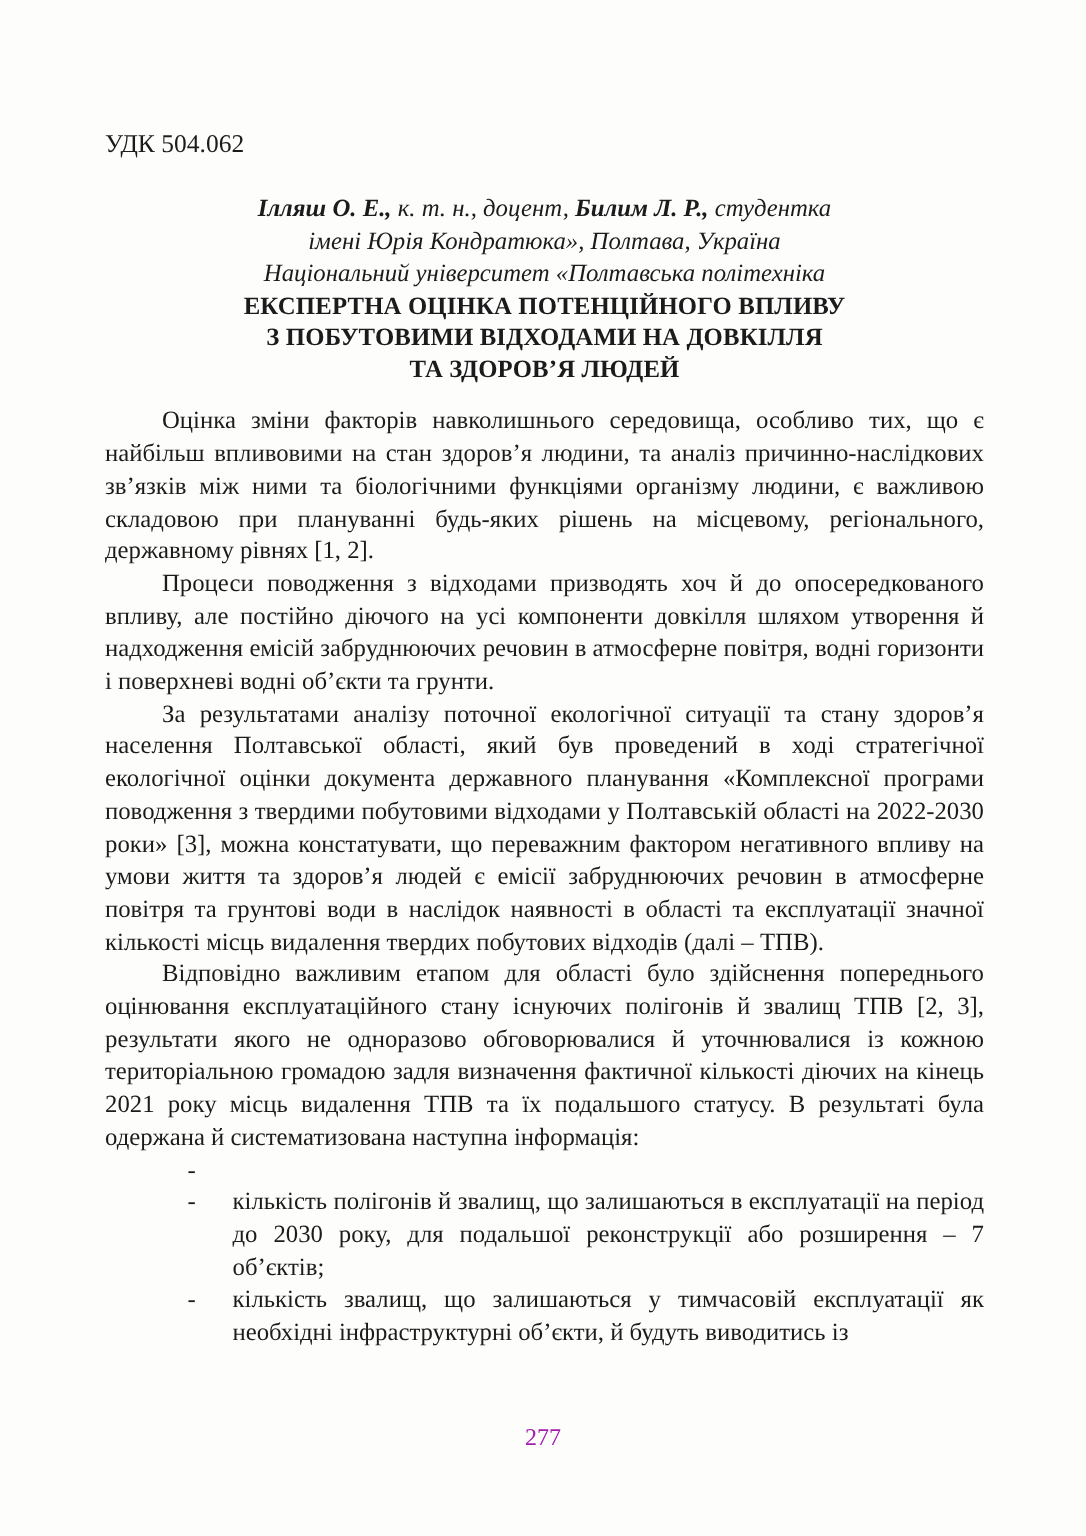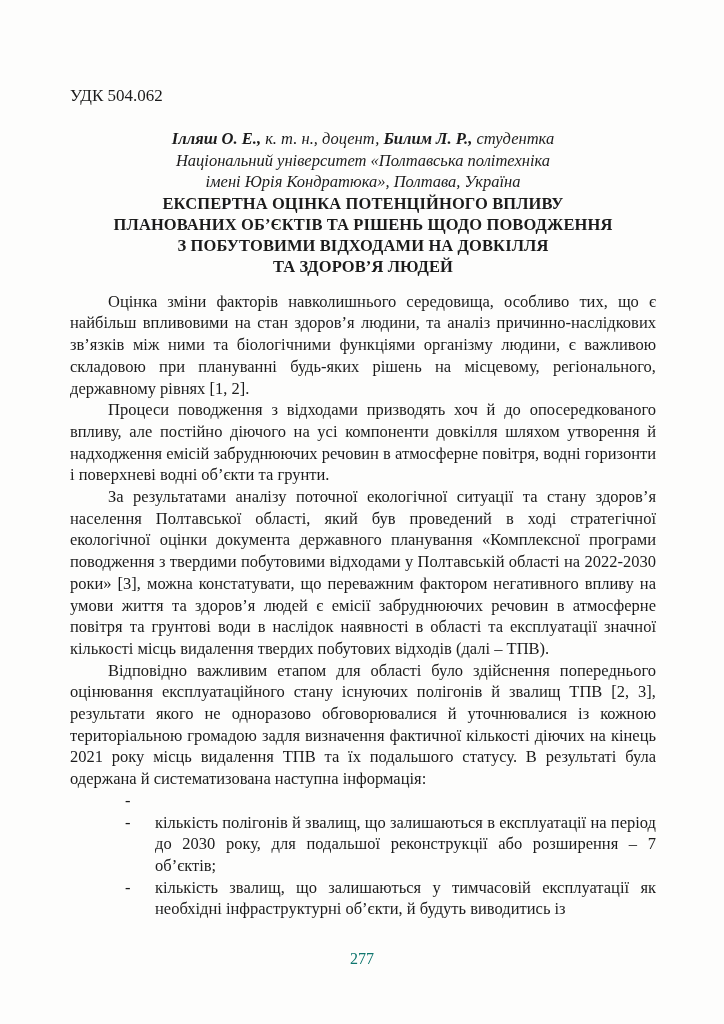--- a/index.html
+++ b/index.html
@@ -63,40 +63,39 @@
     flex: 1 1 auto;
     text-align: justify;
   }
   .page-number {
     position: absolute;
     left: 0;
     right: 0;
     top: 950px;
     text-align: center;
     font-size: 16px;
-    color: #0f766e;
+    color: #a21caf;
   }
 </style>
 </head>
 <body>
 
 <div class="page">
   <div class="content">
 
     <div class="udc">УДК 504.062</div>
 
     <div class="byline">
       <div><span class="author-name">Ілляш О. Е.,</span><span> к. т. н., доцент, </span><span class="author-name">Билим Л. Р.,</span><span> студентка</span></div>
+      <div>імені Юрія Кондратюка», Полтава, Україна</div>
       <div>Національний університет «Полтавська політехніка</div>
-      <div>імені Юрія Кондратюка», Полтава, Україна</div>
     </div>
 
     <div class="title">
       <div>ЕКСПЕРТНА ОЦІНКА ПОТЕНЦІЙНОГО ВПЛИВУ</div>
-      <div>ПЛАНОВАНИХ ОБ’ЄКТІВ ТА РІШЕНЬ ЩОДО ПОВОДЖЕННЯ</div>
       <div>З ПОБУТОВИМИ ВІДХОДАМИ НА ДОВКІЛЛЯ</div>
       <div>ТА ЗДОРОВ’Я ЛЮДЕЙ</div>
     </div>
 
     <div class="body-text">
       <p>Оцінка зміни факторів навколишнього середовища, особливо тих, що є найбільш впливовими на стан здоров’я людини, та аналіз причинно-наслідкових зв’язків між ними та біологічними функціями організму людини, є важливою складовою при плануванні будь-яких рішень на місцевому, регіонального, державному рівнях [1, 2].</p>
       <p>Процеси поводження з відходами призводять хоч й до опосередкованого впливу, але постійно діючого на усі компоненти довкілля шляхом утворення й надходження емісій забруднюючих речовин в атмосферне повітря, водні горизонти і поверхневі водні об’єкти та грунти.</p>
       <p>За результатами аналізу поточної екологічної ситуації та стану здоров’я населення Полтавської області, який був проведений в ході стратегічної екологічної оцінки документа державного планування «Комплексної програми поводження з твердими побутовими відходами у Полтавській області на 2022-2030 роки» [3], можна констатувати, що переважним фактором негативного впливу на умови життя та здоров’я людей є емісії забруднюючих речовин в атмосферне повітря та грунтові води в наслідок наявності в області та експлуатації значної кількості місць видалення твердих побутових відходів (далі – ТПВ).</p>
       <p>Відповідно важливим етапом для області було здійснення попереднього оцінювання експлуатаційного стану існуючих полігонів й звалищ ТПВ [2, 3], результати якого не одноразово обговорювалися й уточнювалися із кожною територіальною громадою задля визначення фактичної кількості діючих на кінець 2021 року місць видалення ТПВ та їх подальшого статусу. В результаті була одержана й систематизована наступна інформація:</p>
 

